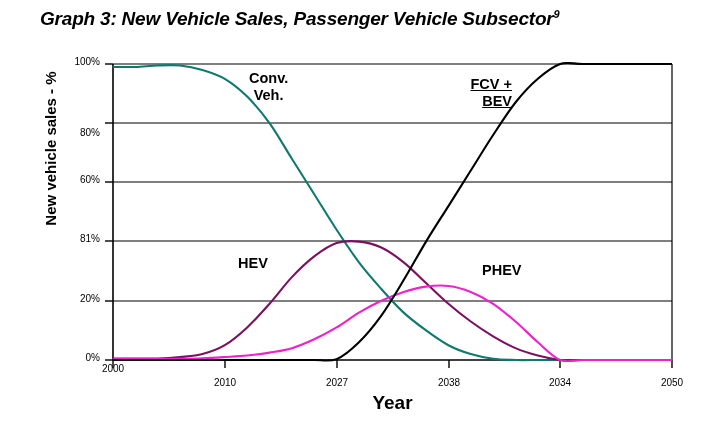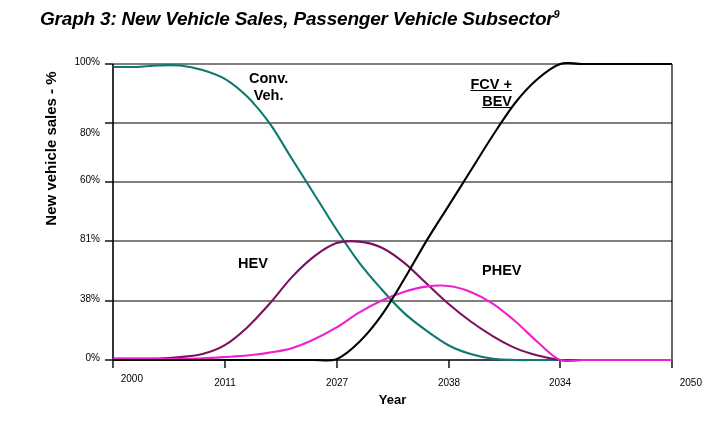--- a/index.html
+++ b/index.html
@@ -68,21 +68,21 @@
     transform: rotate(-90deg);
     transform-origin: center center;
     white-space: nowrap;
   }
   #x-axis-title {
     position: absolute;
     left: 113px;
     top: 392px;
     width: 559px;
     text-align: center;
-    font-size: 13px;
+    font-size: 19px;
     font-weight: bold;
   }
   .series-label {
     position: absolute;
     font-size: 14.5px;
     font-weight: bold;
     line-height: 17px;
     white-space: nowrap;
   }
   #label-conv  { left: 249px; top: 70px;  text-align: center; }
@@ -140,29 +140,29 @@
         <path d="M 113.00 358.52 C 116.73 358.52, 127.91 358.52, 135.36 358.52 C 142.81 358.52, 150.27 358.77, 157.72 358.52 C 165.17 358.27, 172.63 357.78, 180.08 357.04 C 187.53 356.30, 194.99 356.05, 202.44 354.08 C 209.89 352.11, 217.35 349.64, 224.80 345.20 C 232.25 340.76, 239.71 334.35, 247.16 327.44 C 254.61 320.53, 262.07 312.15, 269.52 303.76 C 276.97 295.37, 284.43 285.01, 291.88 277.12 C 299.33 269.23, 306.79 262.07, 314.24 256.40 C 321.69 250.73, 329.15 245.55, 336.60 243.08 C 344.05 240.61, 351.51 240.86, 358.96 241.60 C 366.41 242.34, 373.87 244.07, 381.32 247.52 C 388.77 250.97, 396.23 256.40, 403.68 262.32 C 411.13 268.24, 418.59 276.13, 426.04 283.04 C 433.49 289.95, 440.95 297.35, 448.40 303.76 C 455.85 310.17, 463.31 316.09, 470.76 321.52 C 478.21 326.95, 485.67 331.88, 493.12 336.32 C 500.57 340.76, 508.03 344.95, 515.48 348.16 C 522.93 351.37, 530.39 353.59, 537.84 355.56 C 545.29 357.53, 552.75 359.26, 560.20 360.00 C 567.65 360.74, 573.24 360.00, 582.56 360.00 C 591.88 360.00, 601.19 360.00, 616.10 360.00 C 631.01 360.00, 662.68 360.00, 672.00 360.00" fill="none" stroke="#7b1060" stroke-width="2.1" stroke-linecap="round" stroke-linejoin="round" clip-path="url(#plotclip)"></path>
         <path d="M 113.00 359.11 C 116.73 359.11, 127.91 359.11, 135.36 359.11 C 142.81 359.11, 150.27 359.16, 157.72 359.11 C 165.17 359.06, 172.63 358.96, 180.08 358.82 C 187.53 358.67, 194.99 358.52, 202.44 358.22 C 209.89 357.93, 217.35 357.48, 224.80 357.04 C 232.25 356.60, 239.71 356.30, 247.16 355.56 C 254.61 354.82, 262.07 353.83, 269.52 352.60 C 276.97 351.37, 284.43 350.38, 291.88 348.16 C 299.33 345.94, 306.79 342.73, 314.24 339.28 C 321.69 335.83, 329.15 331.88, 336.60 327.44 C 344.05 323.00, 351.51 317.08, 358.96 312.64 C 366.41 308.20, 373.87 304.25, 381.32 300.80 C 388.77 297.35, 396.23 294.29, 403.68 291.92 C 411.13 289.55, 418.59 287.58, 426.04 286.59 C 433.49 285.61, 440.95 285.11, 448.40 286.00 C 455.85 286.89, 463.31 288.96, 470.76 291.92 C 478.21 294.88, 485.67 298.83, 493.12 303.76 C 500.57 308.69, 508.03 315.11, 515.48 321.52 C 522.93 327.93, 530.39 335.83, 537.84 342.24 C 545.29 348.65, 552.75 357.04, 560.20 360.00 C 567.65 362.96, 573.24 360.00, 582.56 360.00 C 591.88 360.00, 601.19 360.00, 616.10 360.00 C 631.01 360.00, 662.68 360.00, 672.00 360.00" fill="none" stroke="#ee22cc" stroke-width="2.1" stroke-linecap="round" stroke-linejoin="round" clip-path="url(#plotclip)"></path>
         <path d="M 113.00 360.00 C 116.73 360.00, 127.91 360.00, 135.36 360.00 C 142.81 360.00, 150.27 360.00, 157.72 360.00 C 165.17 360.00, 172.63 360.00, 180.08 360.00 C 187.53 360.00, 194.99 360.00, 202.44 360.00 C 209.89 360.00, 217.35 360.00, 224.80 360.00 C 232.25 360.00, 239.71 360.00, 247.16 360.00 C 254.61 360.00, 262.07 360.00, 269.52 360.00 C 276.97 360.00, 284.43 360.00, 291.88 360.00 C 299.33 360.00, 306.79 360.15, 314.24 360.00 C 321.69 359.85, 329.15 362.07, 336.60 359.11 C 344.05 356.15, 351.51 349.49, 358.96 342.24 C 366.41 334.99, 373.87 325.96, 381.32 315.60 C 388.77 305.24, 396.23 292.41, 403.68 280.08 C 411.13 267.75, 418.59 253.93, 426.04 241.60 C 433.49 229.27, 440.95 217.92, 448.40 206.08 C 455.85 194.24, 463.31 182.40, 470.76 170.56 C 478.21 158.72, 485.67 146.39, 493.12 135.04 C 500.57 123.69, 508.03 111.85, 515.48 102.48 C 522.93 93.11, 530.39 85.21, 537.84 78.80 C 545.29 72.39, 552.75 66.47, 560.20 64.00 C 567.65 61.53, 573.24 64.00, 582.56 64.00 C 591.88 64.00, 601.19 64.00, 616.10 64.00 C 631.01 64.00, 662.68 64.00, 672.00 64.00" fill="none" stroke="#000000" stroke-width="2.1" stroke-linecap="round" stroke-linejoin="round" clip-path="url(#plotclip)"></path>
       </g>
   </svg>
 
   <div class="tick-label ytick" style="left:44px; top:56px;">100%</div>
   <div class="tick-label ytick" style="left:44px; top:115px;margin-top:12px;">80%</div>
   <div class="tick-label ytick" style="left:44px; top:174px;">60%</div>
   <div class="tick-label ytick" style="left:44px; top:233px;">81%</div>
-  <div class="tick-label ytick" style="left:44px; top:293px;">38%</div>
+  <div class="tick-label ytick" style="left:44px; top:293px;">20%</div>
   <div class="tick-label ytick" style="left:44px; top:352px;">0%</div>
 
-  <div class="tick-label xtick" style="left:83px;  top:373px;text-align:right;">2000</div>
-  <div class="tick-label xtick" style="left:195px; top:377px;">2011</div>
+  <div class="tick-label xtick" style="left:83px;  top:363px;">2000</div>
+  <div class="tick-label xtick" style="left:195px; top:377px;">2010</div>
   <div class="tick-label xtick" style="left:307px; top:377px;">2027</div>
   <div class="tick-label xtick" style="left:419px; top:377px;">2038</div>
   <div class="tick-label xtick" style="left:530px; top:377px;">2034</div>
-  <div class="tick-label xtick" style="left:642px; top:377px;text-align:right;">2050</div>
+  <div class="tick-label xtick" style="left:642px; top:377px;">2050</div>
 
   <div id="y-axis-title">New vehicle sales - %</div>
   <div id="x-axis-title">Year</div>
 
   <div class="series-label" id="label-conv">
     <div>Conv.</div>
     <div>Veh.</div>
   </div>
   <div class="series-label" id="label-fcv">
     <div>FCV +</div>

